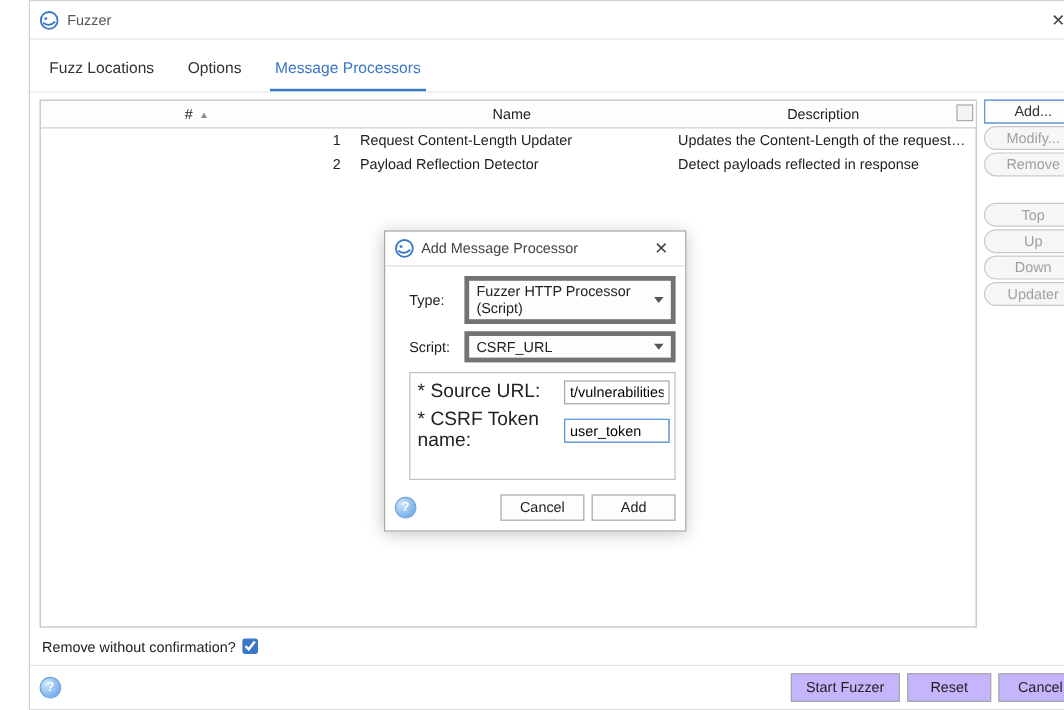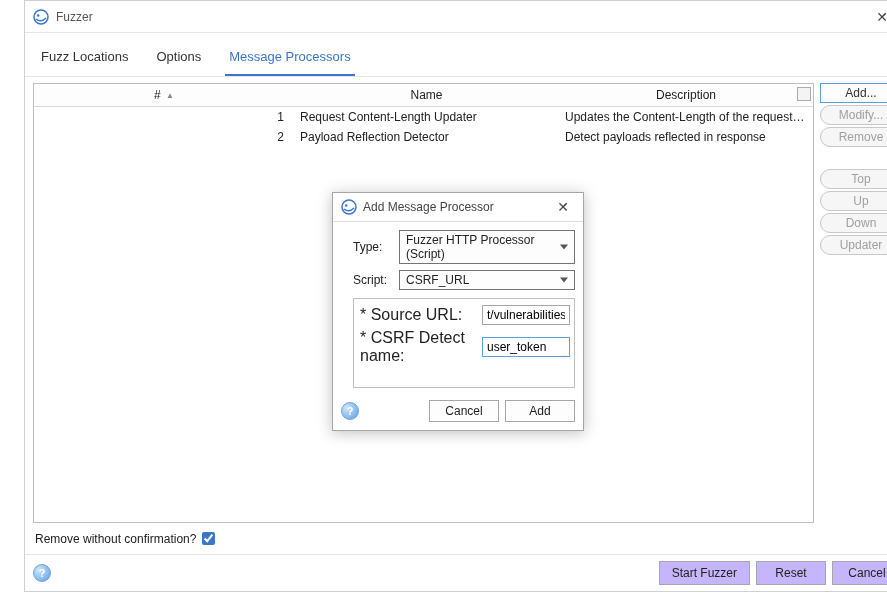--- a/index.html
+++ b/index.html
@@ -186,21 +186,21 @@
   }
   .zap-icon {
     width: 16px; height: 16px;
     display: inline-block;
   }
   .zap-icon svg { width: 16px; height: 16px; display: block; }
 
   
   .dialog {
     position: absolute;
-    left: 332px; top: 192px;
+    left: 320px; top: 192px;
     width: 252px;
     border: 1px solid #a6a6a6;
     background: #fff;
     box-shadow: 0 2px 14px rgba(0,0,0,0.25);
     display: flex;
     flex-direction: column;
   }
   .dialog .d-title {
     display: flex;
     align-items: center;
@@ -223,21 +223,21 @@
     display: flex;
     align-items: center;
     gap: 6px;
   }
   .dialog label {
     width: 40px;
     font-size: 12px;
   }
   .dialog .select {
     flex: 1;
-    border: 1px solid #737373;
+    border: 4px solid #737373;
     padding: 2px 22px 2px 6px;
     font-size: 12px;
     background: #fdfdfd;
     position: relative;
     cursor: pointer;
   }
   .dialog .select::after {
     content: "";
     position: absolute;
     right: 6px; top: 50%;
@@ -393,21 +393,21 @@
       <label>Script:</label>
       <div class="select">CSRF_URL</div>
     </div>
 
     <div class="param-box">
       <div class="param-row">
         <div class="pl">* Source URL:</div>
         <input type="text" value="t/vulnerabilities/brute" style="">
       </div>
       <div class="param-row">
-        <div class="pl">* CSRF Detect name:</div>
+        <div class="pl">* CSRF Token name:</div>
         <input type="text" class="focused" value="user_token" style="">
       </div>
     </div>
   </div>
 
   <div class="d-buttons">
     <div class="help-icon">?</div>
     <div class="spacer"></div>
     <div class="d-btn">Cancel</div>
     <div class="d-btn">Add</div>

